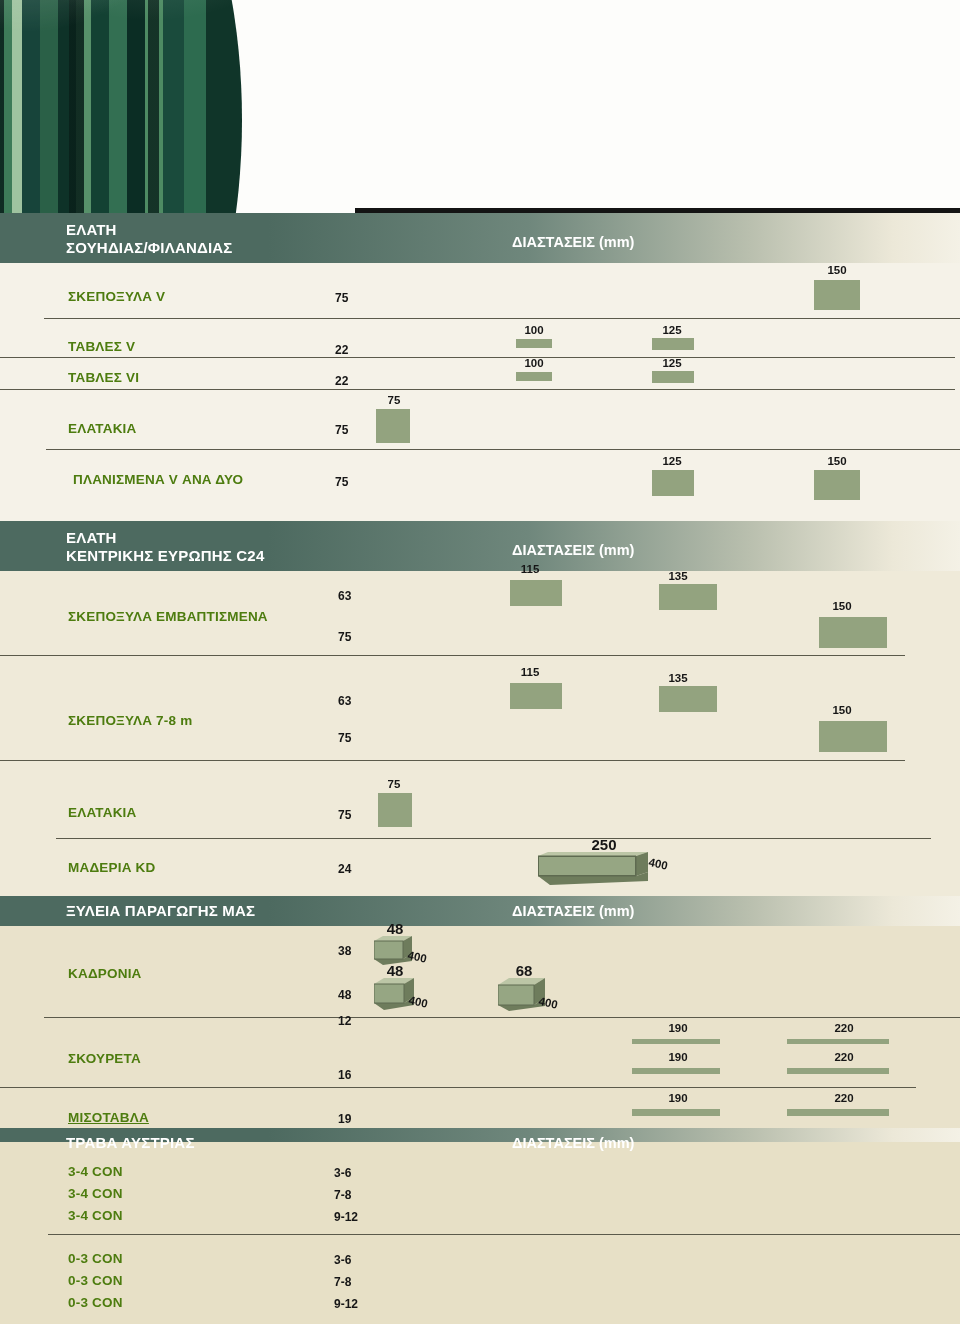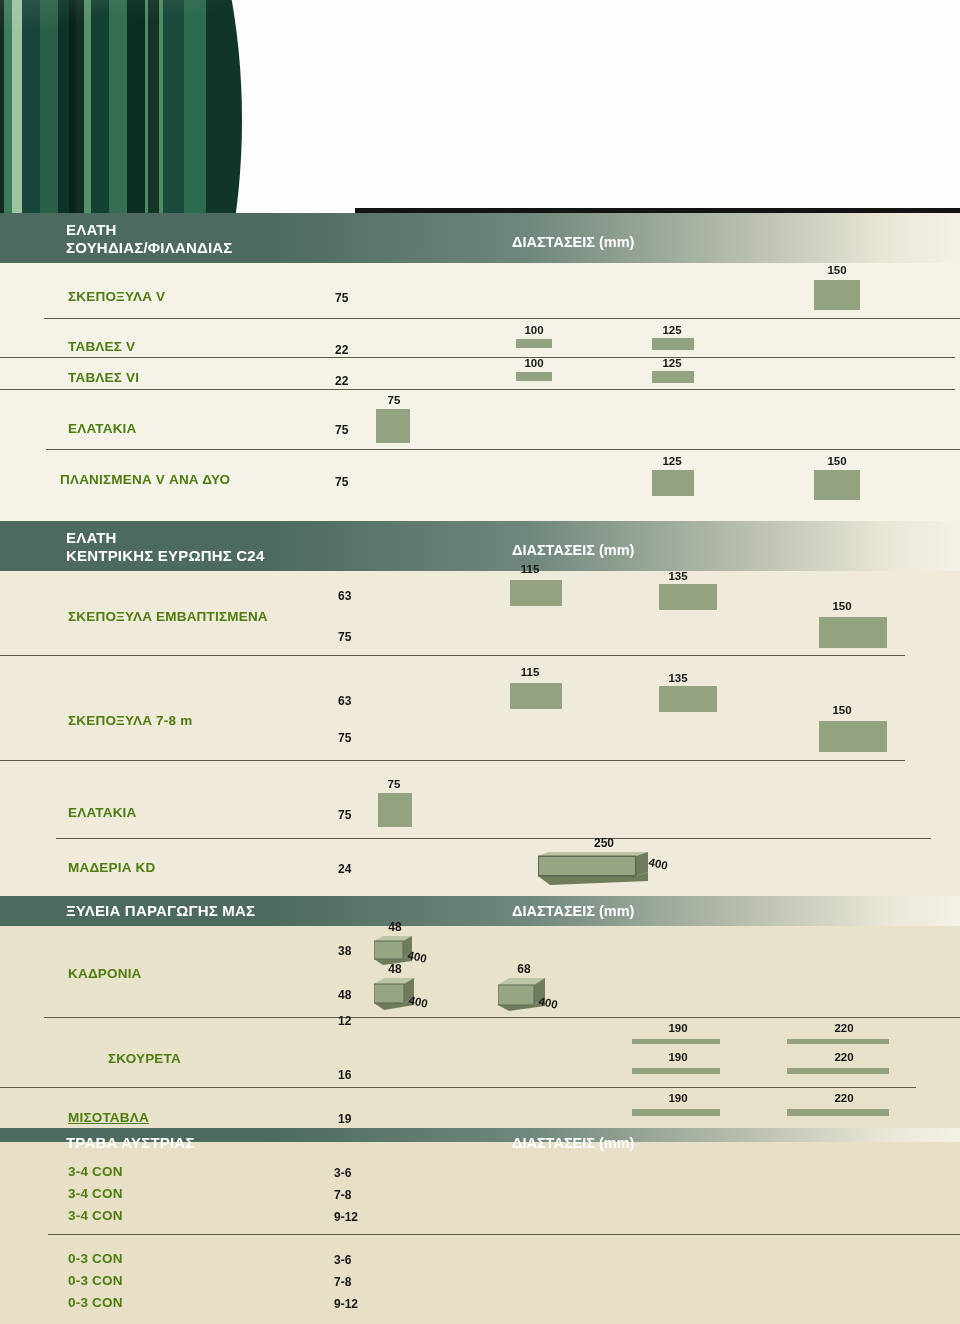--- a/index.html
+++ b/index.html
@@ -88,21 +88,21 @@
   
   .bar{position:absolute;background:#93a37f;}
   .bar-lab{
     position:absolute;font-size:11.5px;font-weight:bold;color:#161616;
     text-align:center;
   }
 
   
   .box3d{position:absolute;}
   .box3d .front{position:absolute;left:0;background:#96a683;border:1px solid #5e6b51;box-sizing:border-box;}
-  .box-lab-top{position:absolute;font-size:12px;font-weight:bold;color:#161616;text-align:center;}
+  .box-lab-top{position:absolute;font-size:15px;font-weight:bold;color:#161616;text-align:center;}
   .box-lab-depth{
     position:absolute;font-size:11.5px;font-weight:bold;color:#161616;
     transform:rotate(12deg);transform-origin:left top;white-space:nowrap;
   }
 
   .bottom-fill{
     position:absolute;left:0;top:1128px;width:960px;height:196px;background:#e7e0c6;
   }
   .mid-fill{
     position:absolute;left:0;top:912px;width:960px;height:216px;background:#e9e2cb;
@@ -160,21 +160,21 @@
   <div class="bar-lab" style="left:650px;top:357px;width:44px;">125</div>
   <div class="bar" style="left:652px;top:371px;width:42px;height:12px;"></div>
   <div class="sep" style="left:0px;top:389px;width:955px;"></div>
 
   <div class="row-label" style="left:68px;top:421px;">ΕΛΑΤΑΚΙΑ</div>
   <div class="row-val" style="left:335px;top:423px;">75</div>
   <div class="bar-lab" style="left:374px;top:394px;width:40px;">75</div>
   <div class="bar" style="left:376px;top:409px;width:34px;height:34px;"></div>
   <div class="sep" style="left:46px;top:449px;width:914px;"></div>
 
-  <div class="row-label" style="left:60px;top:472px;">ΠΛΑΝΙΣΜΕΝΑ V ΑΝΑ ΔΥΟ</div>
+  <div class="row-label" style="left:73px;top:472px;">ΠΛΑΝΙΣΜΕΝΑ V ΑΝΑ ΔΥΟ</div>
   <div class="row-val" style="left:335px;top:475px;">75</div>
   <div class="bar-lab" style="left:650px;top:455px;width:44px;">125</div>
   <div class="bar" style="left:652px;top:470px;width:42px;height:26px;"></div>
   <div class="bar-lab" style="left:812px;top:455px;width:50px;">150</div>
   <div class="bar" style="left:814px;top:470px;width:46px;height:30px;"></div>
 
   <div class="band" style="top:521px;height:50px;">
     <div class="band-title" style="top:8px;font-size:15px;">ΕΛΑΤΗ
 ΚΕΝΤΡΙΚΗΣ ΕΥΡΩΠΗΣ C24</div>
     <div class="band-dim" style="top:21px;font-size:14.5px;">ΔΙΑΣΤΑΣΕΙΣ (mm)</div>
@@ -259,21 +259,21 @@
       <polygon points="0,7 11,0 47,0 36,7" fill="#bcc6a6"></polygon>
       <polygon points="36,7 47,0 47,20 36,27" fill="#6e7c5c"></polygon>
       <polygon points="0,27 36,27 47,20 47,28 11,33 0,27" fill="#6e7c5c"></polygon>
       <rect x="0" y="7" width="36" height="20" fill="#96a683" stroke="#5e6b51" stroke-width="1"></rect>
     </svg>
   </div>
   <div class="box-lab-depth" style="left:540px;top:995px;">400</div>
 
   <div class="sep" style="left:44px;top:1017px;width:916px;"></div>
 
-  <div class="row-label" style="left:68px;top:1051px;margin-left:40px;">ΣΚΟΥΡΕΤΑ</div>
+  <div class="row-label" style="left:68px;top:1051px;">ΣΚΟΥΡΕΤΑ</div>
   <div class="row-val" style="left:338px;top:1014px;">12</div>
   <div class="row-val" style="left:338px;top:1068px;">16</div>
 
   <div class="bar-lab" style="left:654px;top:1022px;width:48px;">190</div>
   <div class="bar" style="left:632px;top:1039px;width:88px;height:5px;"></div>
   <div class="bar-lab" style="left:820px;top:1022px;width:48px;">220</div>
   <div class="bar" style="left:787px;top:1039px;width:102px;height:5px;"></div>
 
   <div class="bar-lab" style="left:654px;top:1051px;width:48px;">190</div>
   <div class="bar" style="left:632px;top:1068px;width:88px;height:6px;"></div>

